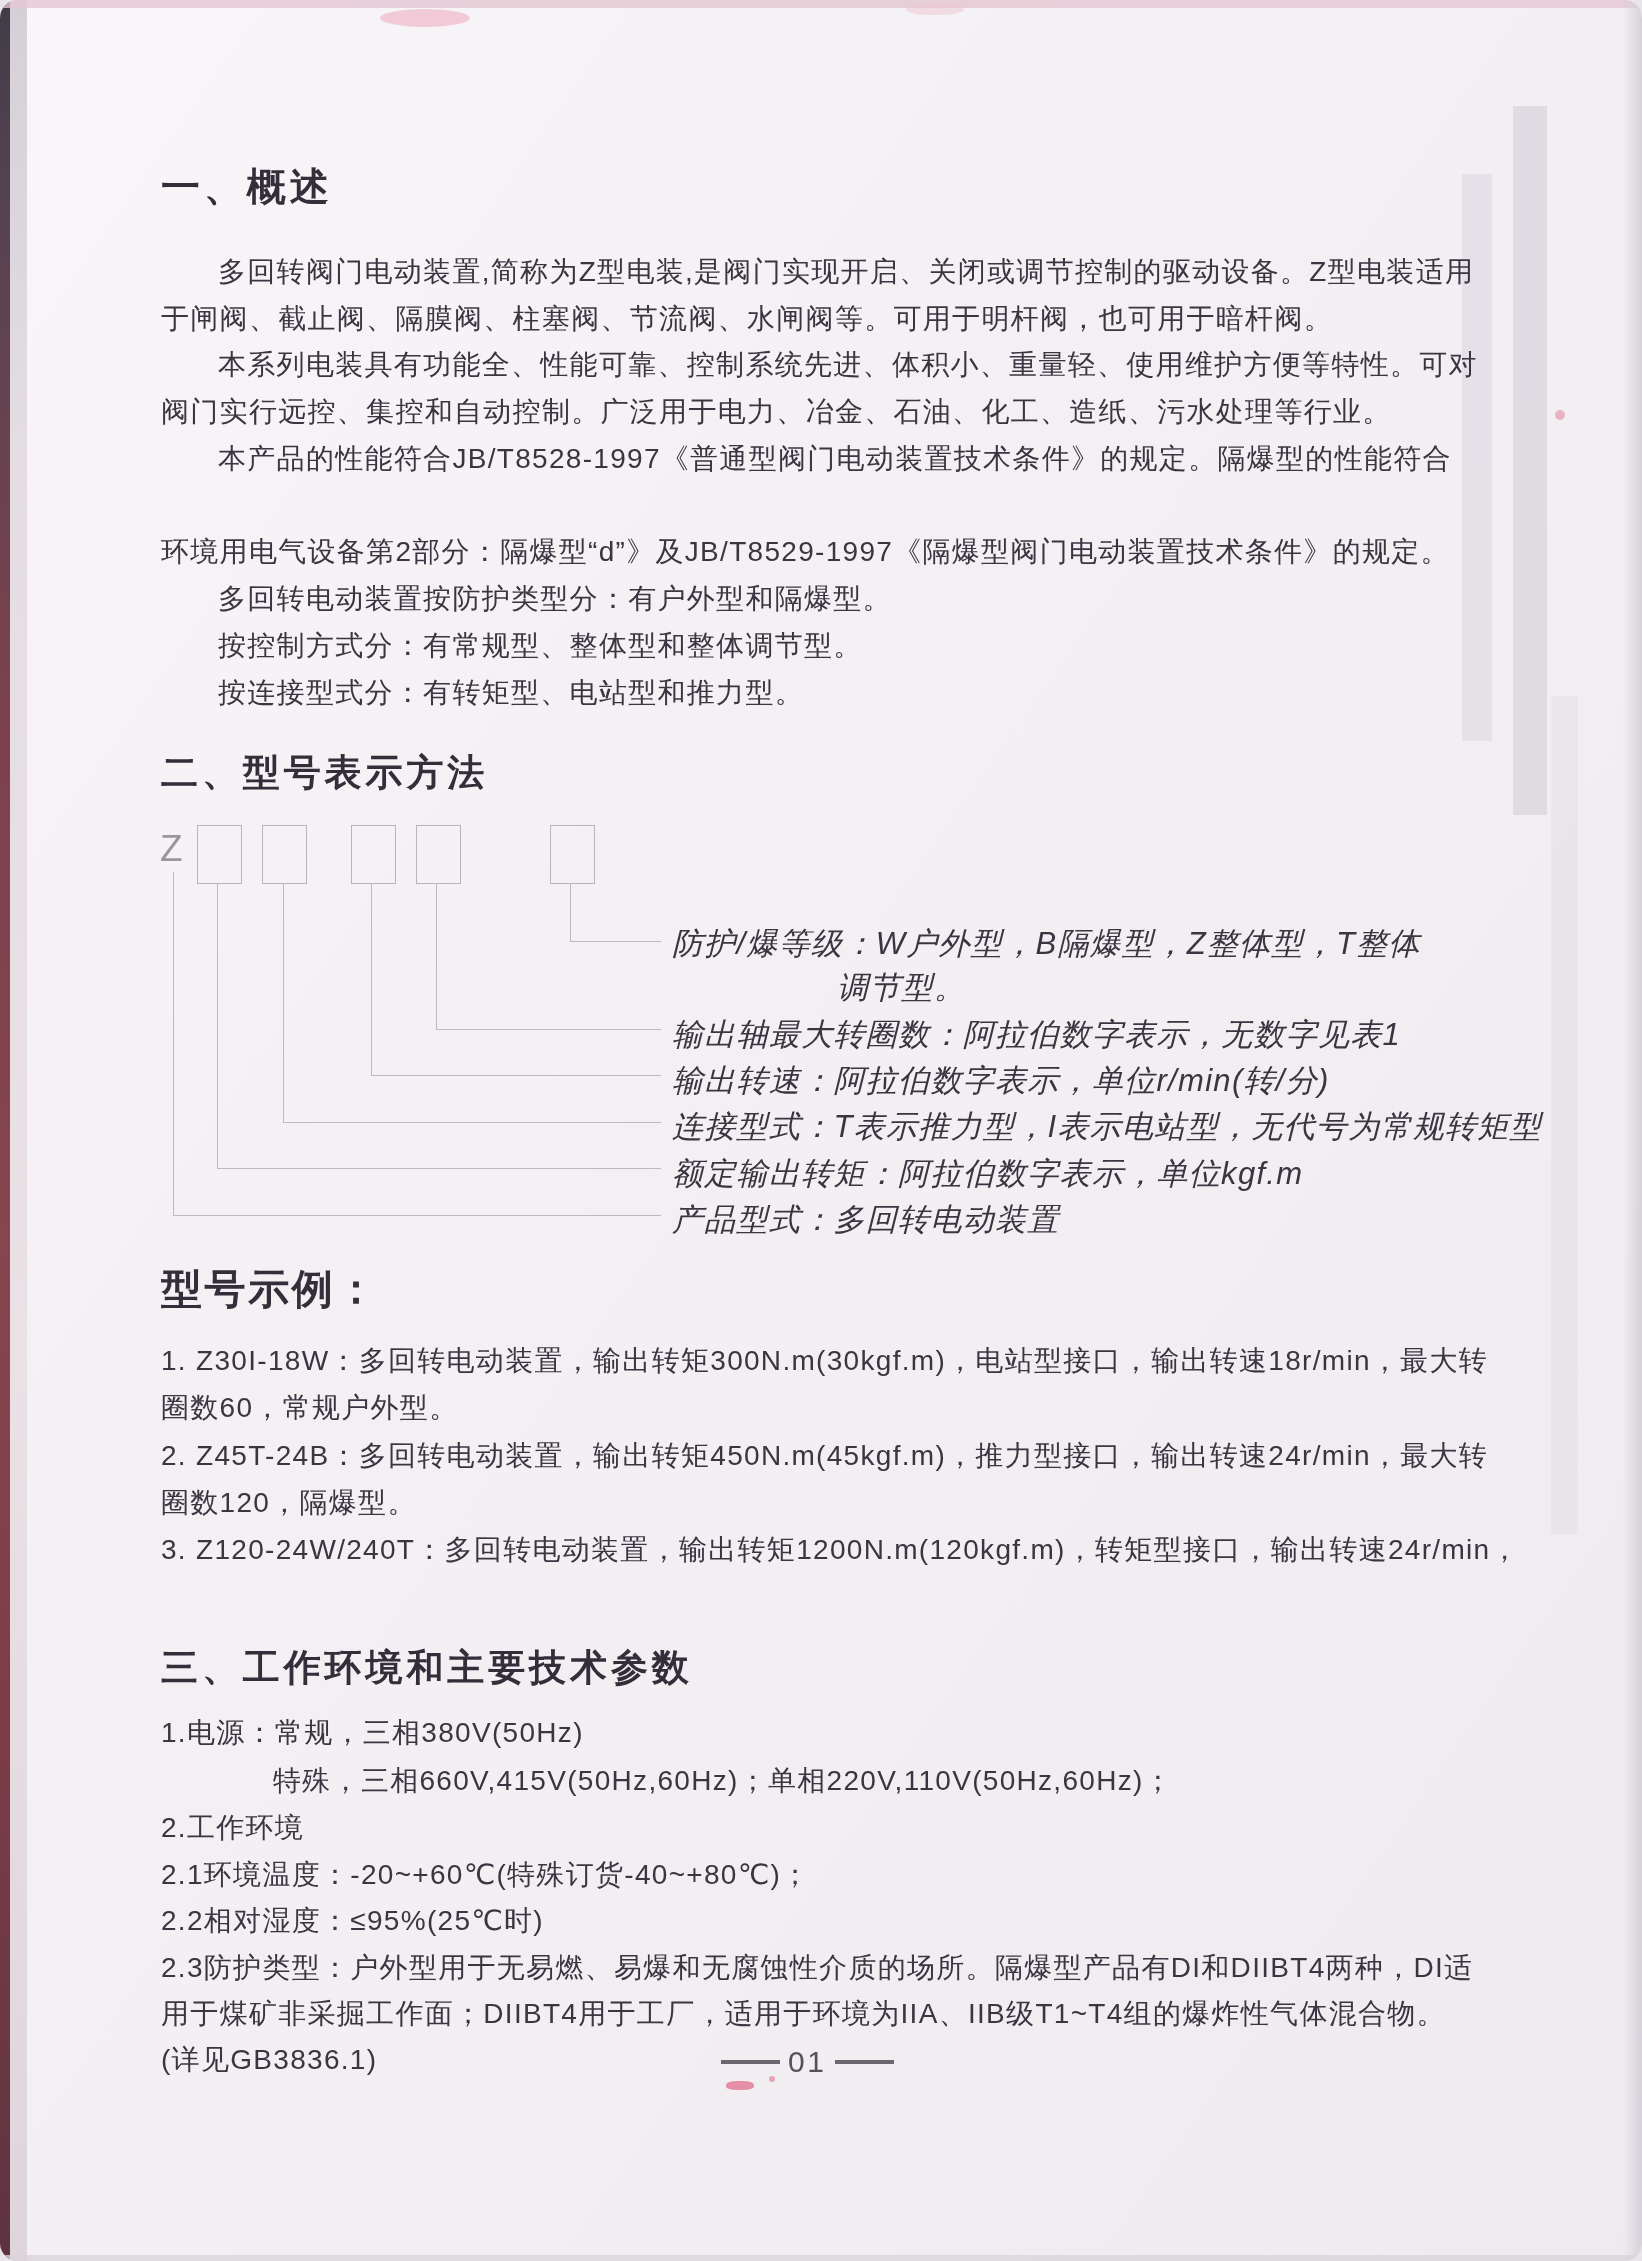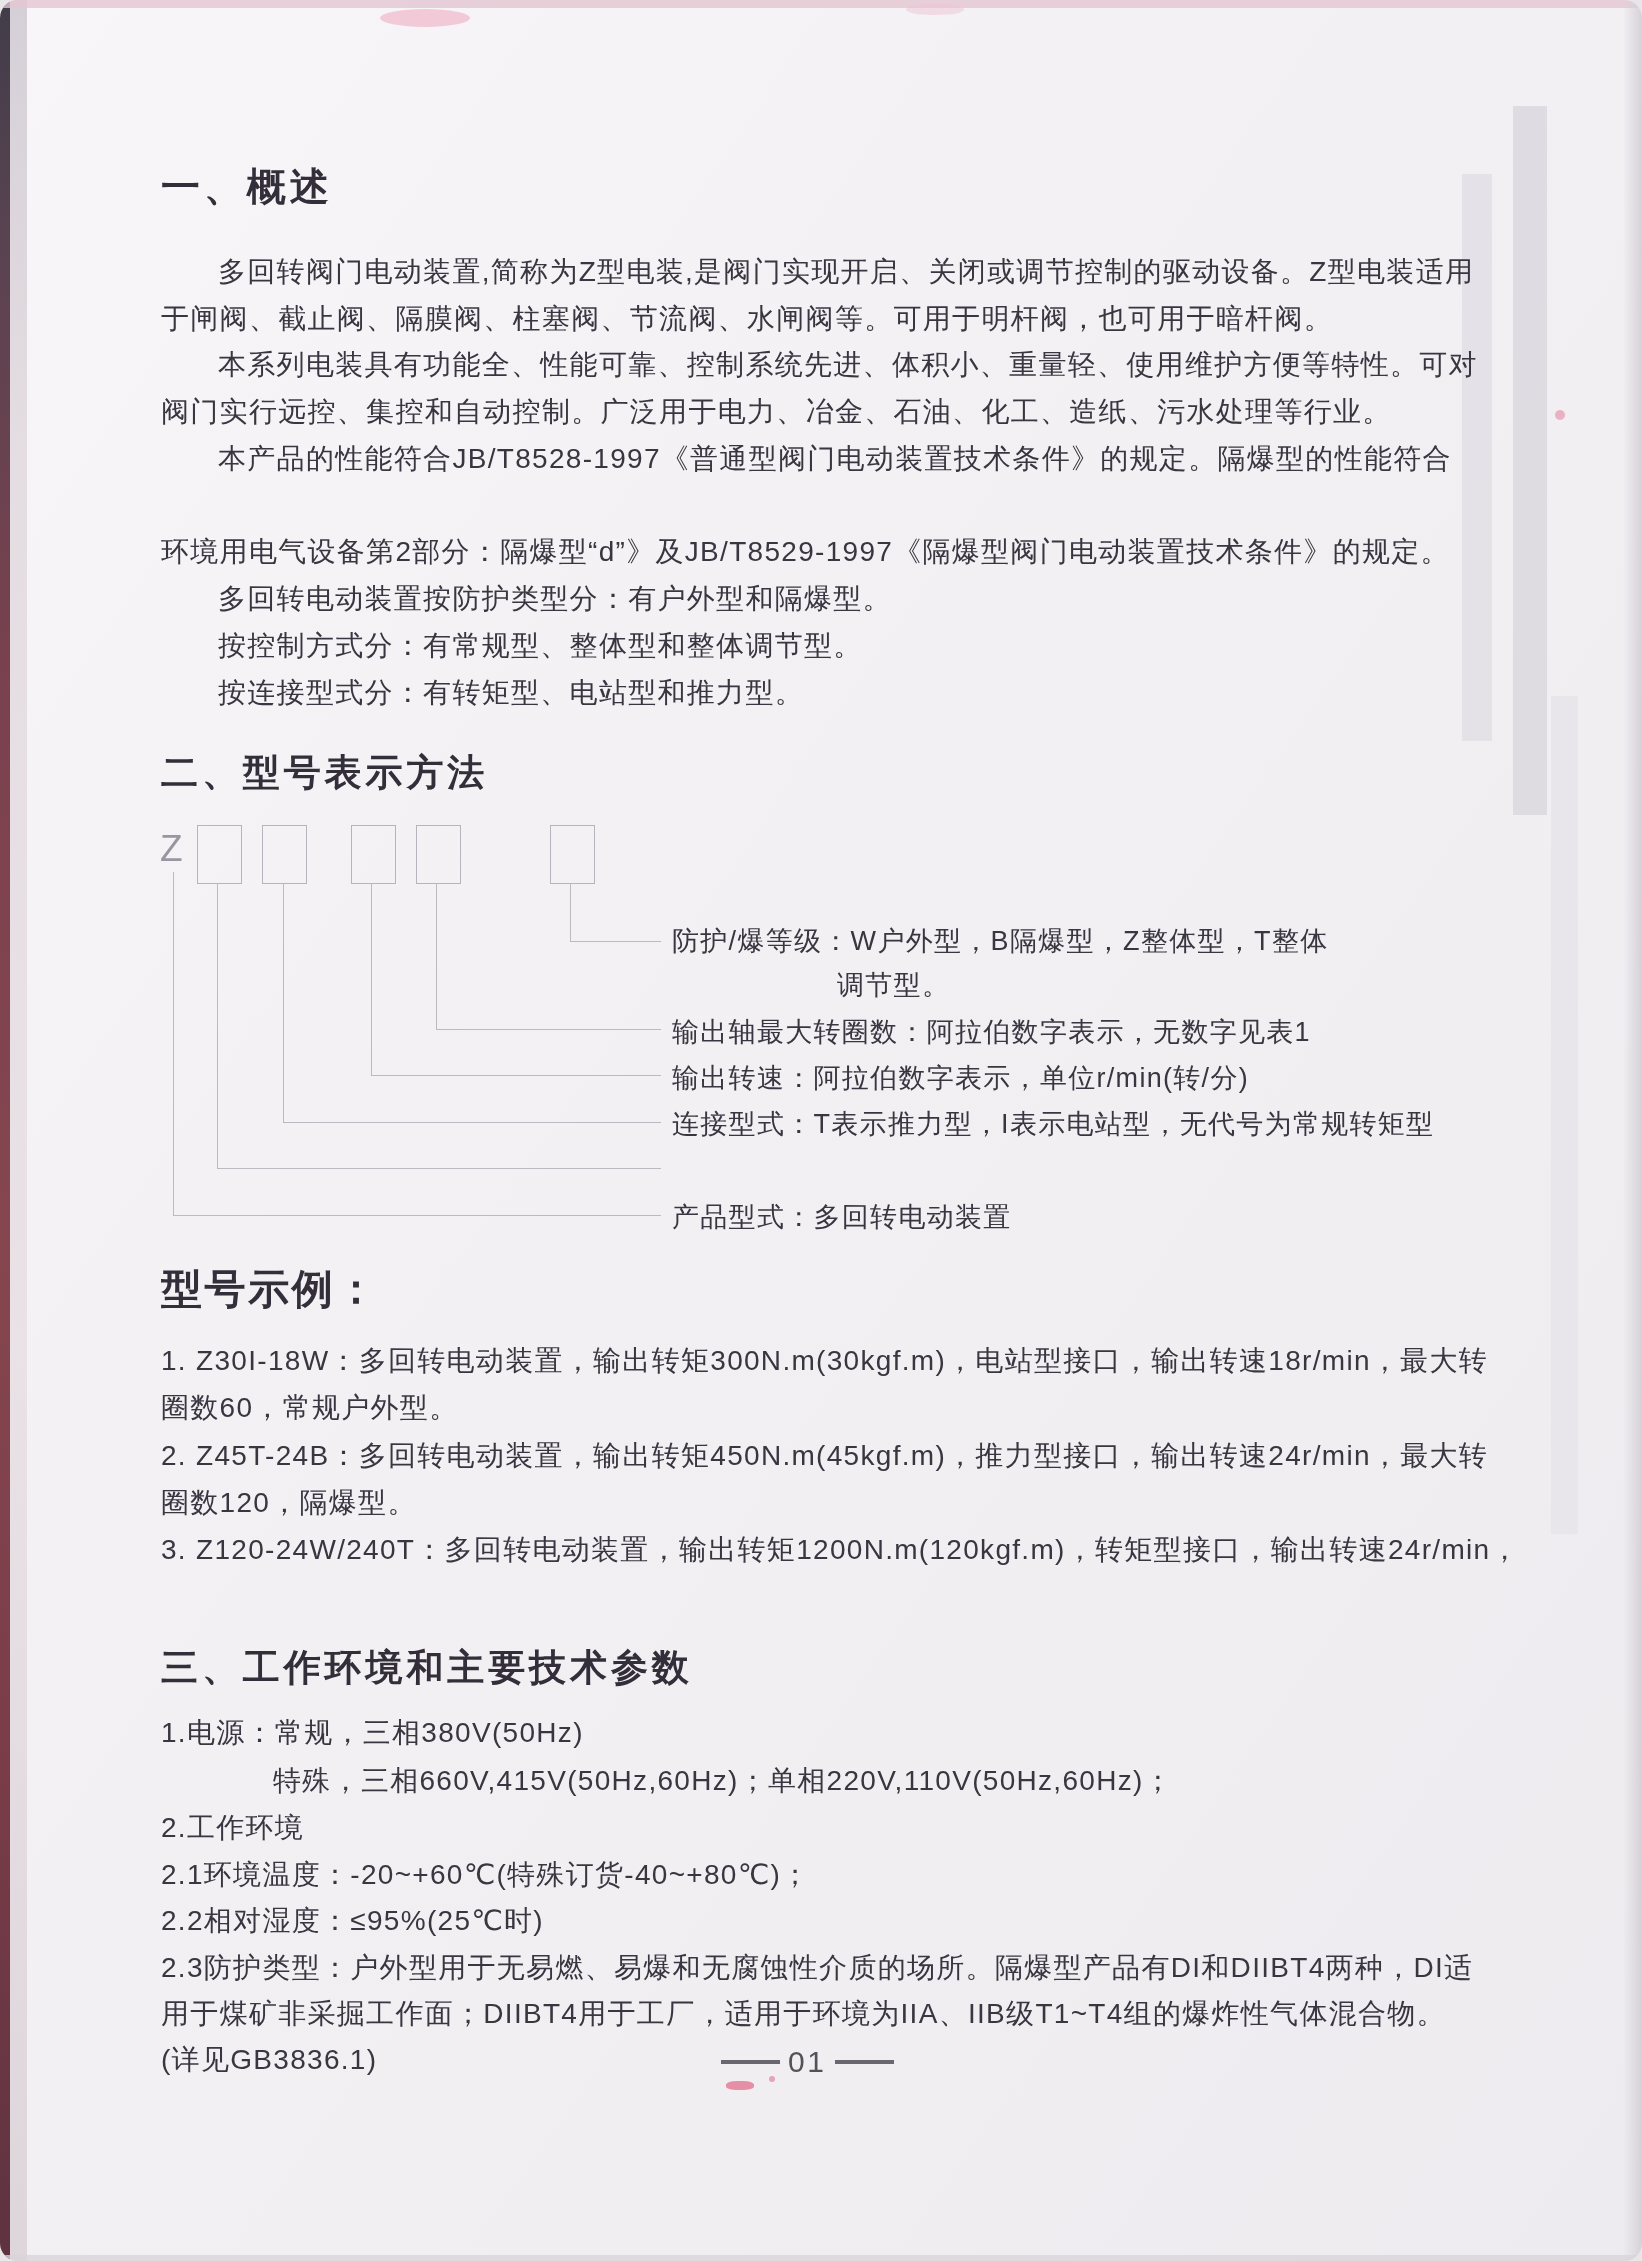--- a/index.html
+++ b/index.html
@@ -26,21 +26,21 @@
   .smudge{position:absolute;border-radius:50%;}
   .band{position:absolute;}
   
   .h{position:absolute;font-weight:bold;color:#332e39;letter-spacing:3.9px;white-space:nowrap;}
   .tline{position:absolute;font-size:28px;letter-spacing:1.3px;white-space:nowrap;color:#3a3540;}
   
   .dbox{position:absolute;width:43px;height:57px;border:1.3px solid #b7b4be;background:transparent;}
   .zchar{position:absolute;font-size:37px;color:#9a96a1;}
   .vline{position:absolute;width:1.3px;background:#bcb9c2;}
   .hline{position:absolute;height:1.3px;background:#bcb9c2;}
-  .anno{position:absolute;font-size:27px;letter-spacing:1.3px;white-space:nowrap;color:#3a3540;}
+  .anno{position:absolute;font-size:31px;letter-spacing:1.3px;white-space:nowrap;color:#3a3540;font-style:italic;}
   
   .footer{position:absolute;display:flex;align-items:center;gap:8px;color:#55515a;}
   .fdash{width:59px;height:3.2px;background:#6b6770;}
   .fnum{font-size:30px;letter-spacing:2.6px;}
 </style>
 </head>
 <body>
 
 <div class="page">
 
@@ -94,20 +94,21 @@
   <div class="hline" style="left:217px;top:1168px;width:444px;"></div>
 
   <div class="vline" style="left:173px;top:872px;height:344px;"></div>
   <div class="hline" style="left:173px;top:1215px;width:488px;"></div>
 
   <div class="anno" style="left:672px;top:923px;">防护/爆等级：W户外型，B隔爆型，Z整体型，T整体</div>
   <div class="anno" style="left:837px;top:967px;">调节型。</div>
   <div class="anno" style="left:672px;top:1014px;">输出轴最大转圈数：阿拉伯数字表示，无数字见表1</div>
   <div class="anno" style="left:672px;top:1060px;">输出转速：阿拉伯数字表示，单位r/min(转/分)</div>
   <div class="anno" style="left:672px;top:1106px;">连接型式：T表示推力型，I表示电站型，无代号为常规转矩型</div>
+  <div class="anno" style="left:672px;top:1153px;">额定输出转矩：阿拉伯数字表示，单位kgf.m</div>
   <div class="anno" style="left:672px;top:1199px;">产品型式：多回转电动装置</div>
 
   <div class="h" style="left:161px;top:1262px;font-size:41px;letter-spacing:2.6px;">型号示例：</div>
   <div class="tline" style="left:161px;top:1342px;">1. Z30I-18W：多回转电动装置，输出转矩300N.m(30kgf.m)，电站型接口，输出转速18r/min，最大转</div>
   <div class="tline" style="left:161px;top:1389px;">圈数60，常规户外型。</div>
   <div class="tline" style="left:161px;top:1437px;">2. Z45T-24B：多回转电动装置，输出转矩450N.m(45kgf.m)，推力型接口，输出转速24r/min，最大转</div>
   <div class="tline" style="left:161px;top:1484px;">圈数120，隔爆型。</div>
   <div class="tline" style="left:161px;top:1531px;">3. Z120-24W/240T：多回转电动装置，输出转矩1200N.m(120kgf.m)，转矩型接口，输出转速24r/min，</div>
 
   <div class="h" style="left:161px;top:1643px;font-size:37px;">三、工作环境和主要技术参数</div>

